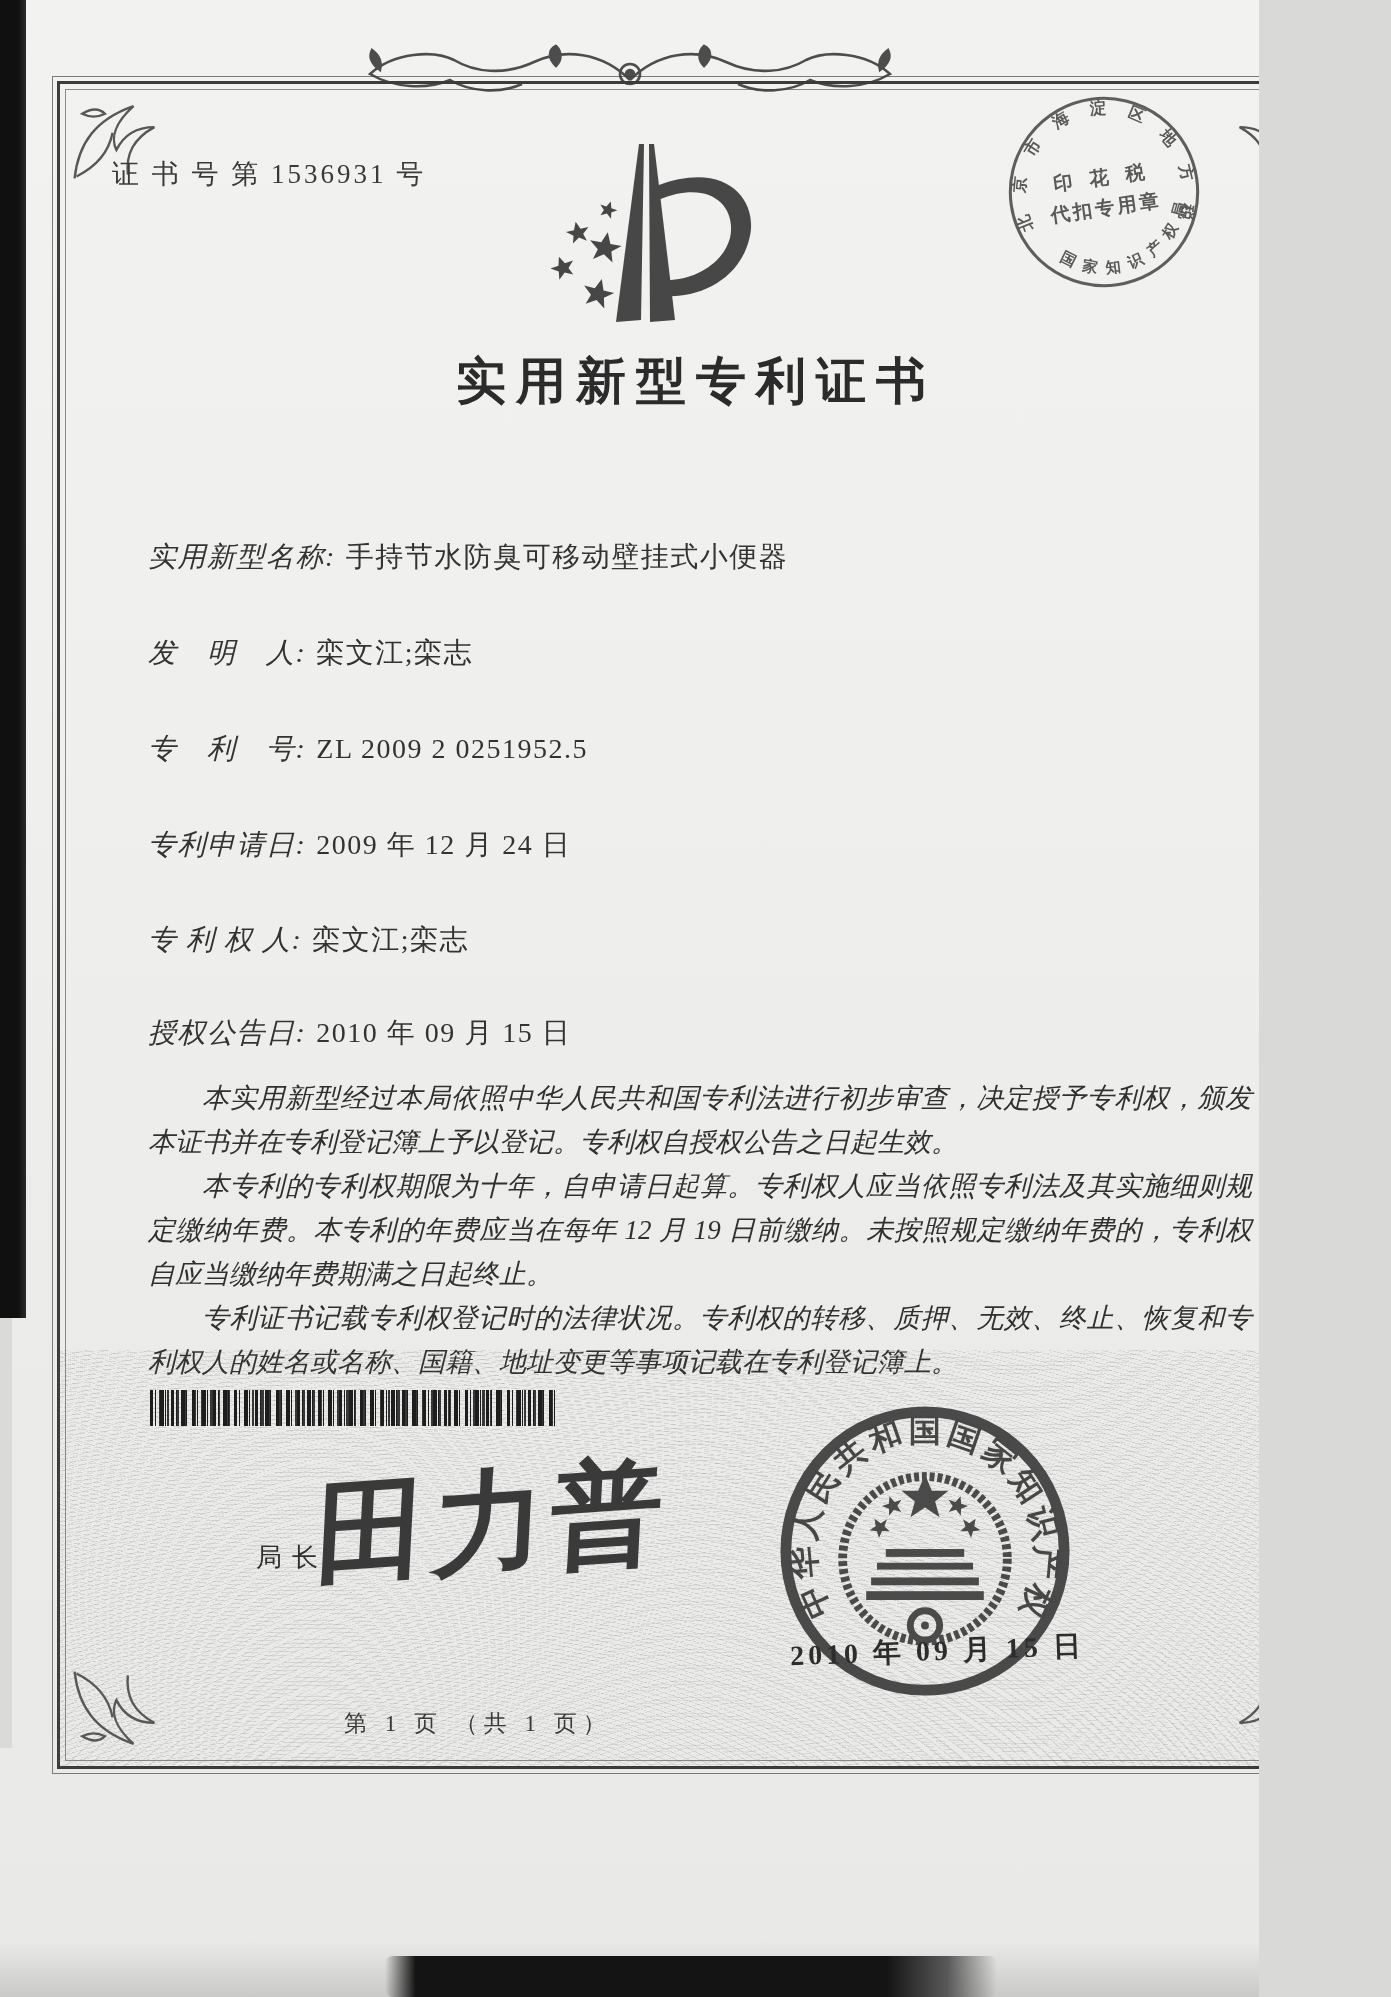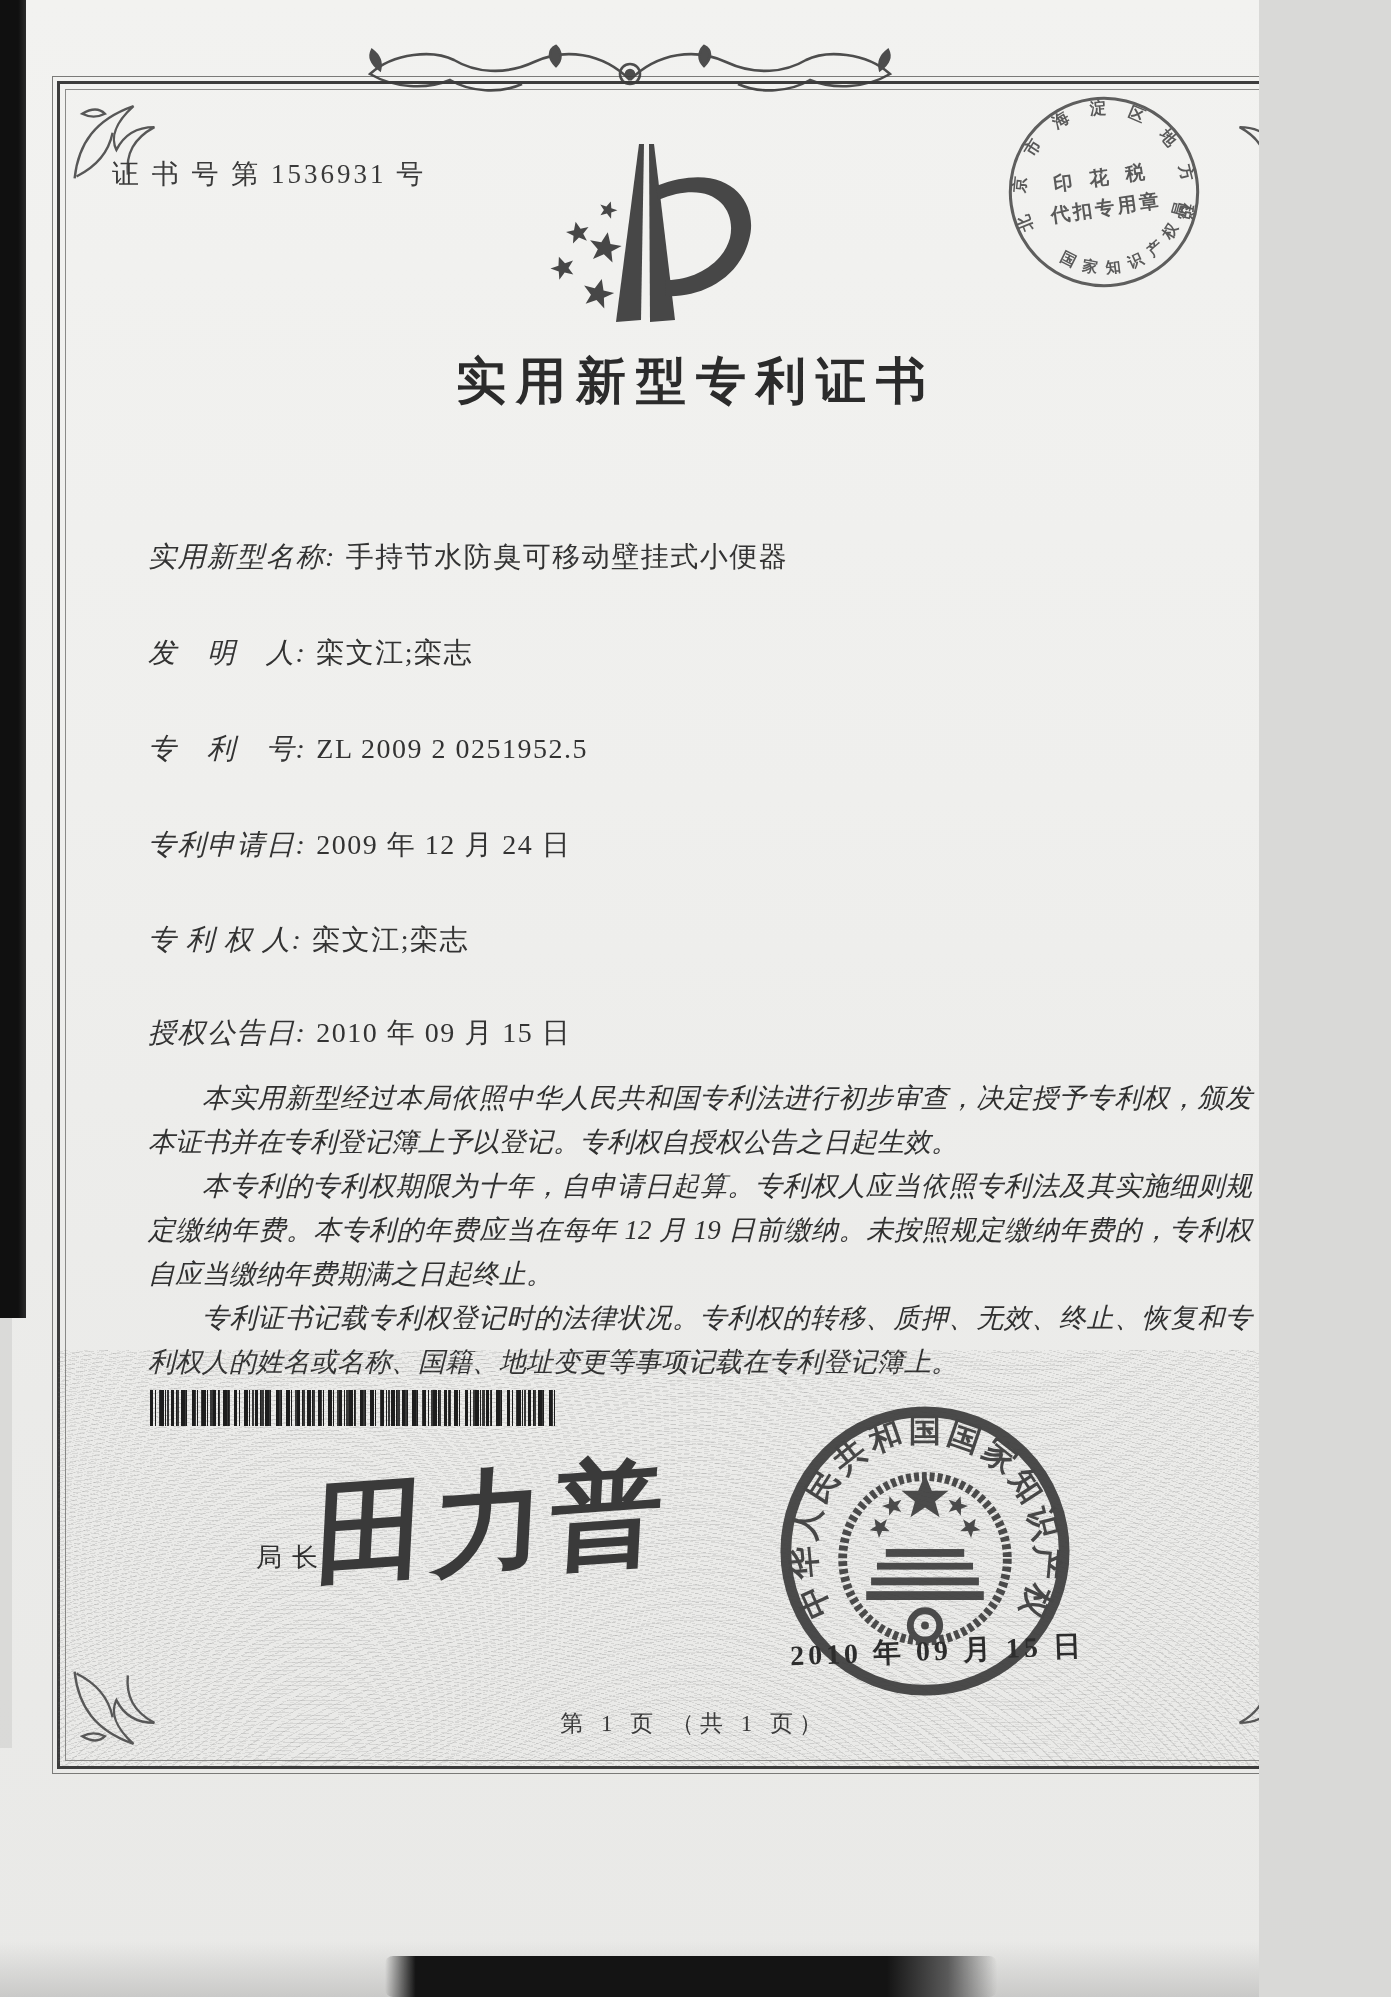--- a/index.html
+++ b/index.html
@@ -47,21 +47,21 @@
       repeating-radial-gradient(ellipse 1300px 520px at 50% -45%,rgba(110,110,110,.10) 0 1px,transparent 1px 8px);}
   
   #sig-title{left:256px;top:1540px;font-size:26px;letter-spacing:10px;color:#2f2f2f;}
   #sig-name{left:315px;top:1448px;font-size:112px;font-weight:700;color:#3a3a3a;
     letter-spacing:6px;transform:rotate(-4deg) skewX(-7deg);font-family:"Liberation Serif",serif;}
   
   #seal{left:778px;top:1404px;width:294px;height:294px;opacity:.92;}
   #seal-date{left:790px;top:1632px;width:300px;font-size:28px;letter-spacing:4px;color:#2d2d2d;
     transform:rotate(-2deg);font-weight:600;}
   
-  #footer-page{left:344px;top:1708px;width:700px;text-align:center;font-size:23px;
+  #footer-page{left:344px;top:1708px;width:700px;text-align:left;font-size:23px;
     letter-spacing:6px;color:#3a3a3a;}
   svg text{font-family:"Liberation Serif","DejaVu Serif",serif;}
 </style>
 </head>
 <body>
 
 <div id="page">
 
   <div id="frame" class="abs">
     <div id="frame-inner1"></div>

